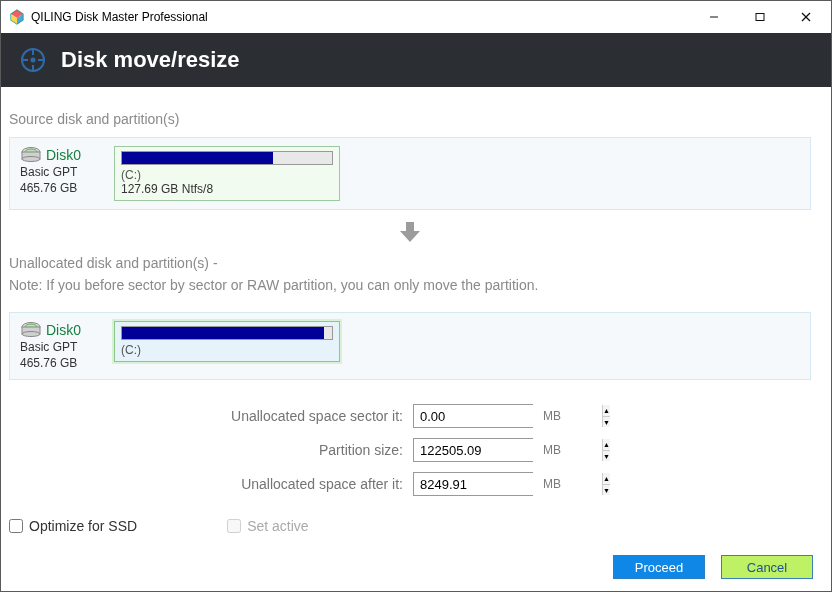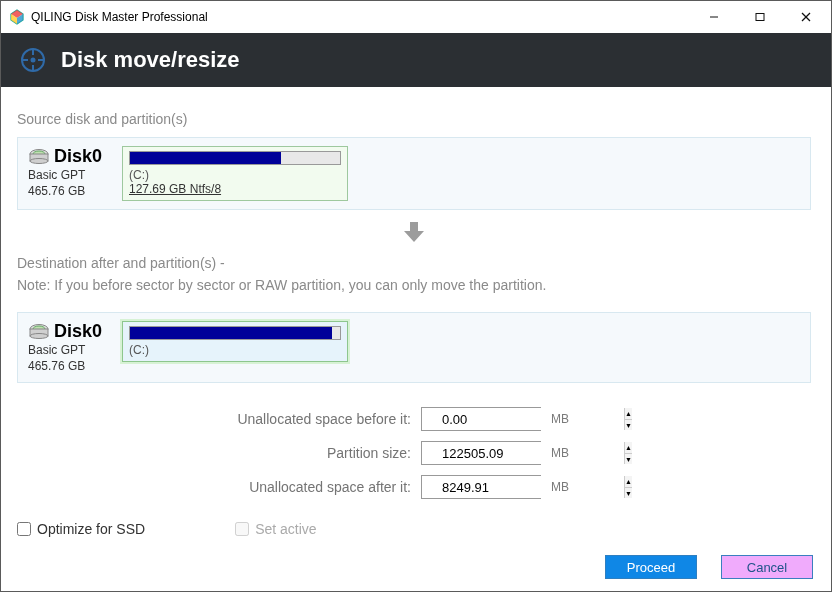--- a/index.html
+++ b/index.html
@@ -8,59 +8,59 @@
   .titlebar { height: 32px; display: flex; align-items: center; padding: 0 2px 0 8px; background: #fff; }
   .title-icon { width: 16px; height: 16px; margin-right: 6px; }
   .title-text { font-size: 12px; color: #000000; flex: 1; }
   .win-controls { display: flex; height: 100%; }
   .win-btn { width: 46px; height: 100%; display: flex; align-items: center; justify-content: center; background: none; border: none; font-family: inherit; cursor: pointer; }
   
   .header { background: #2b2f33; height: 54px; display: flex; align-items: center; padding: 0 18px; gap: 14px; }
   .header-icon { width: 28px; height: 28px; }
   .header-title { color: #fff; font-size: 22px; font-weight: 600; }
   
-  .content { padding: 14px 20px 10px 16px; }
+  .content { padding: 14px 20px 10px 8px; }
   .section-label { color: #8a8a8a; font-size: 14px; margin: 10px 0 10px 0; }
   .note-text { color: #8a8a8a; font-size: 14px; margin: 4px 0 16px 0; line-height: 1.5; }
   
   .disk-panel { background: #f5f9fc; border: 1px solid #d8e8f0; padding: 8px 10px; display: flex; gap: 8px; align-items: flex-start; }
   .disk-info { display: flex; flex-direction: column; width: 86px; }
   .disk-header { display: flex; align-items: center; gap: 4px; }
   .disk-icon { width: 22px; height: 18px; }
-  .disk-name { color: #000000; font-weight: bold; font-size: 18px; }
+  .disk-name { color: #15803d; font-weight: normal; font-size: 14px; }
   .disk-type, .disk-size { color: #333; font-size: 12px; line-height: 1.35; }
   
   .partition-box { border: 1px solid #9ec89e; background: #f2fbef; padding: 4px 6px; width: 226px; }
   .partition-box.dest { width: 226px; background: #e6f3fb; border: 1px solid #8dc68d; box-shadow: 0 0 0 2px rgba(160,230,140,0.35); }
   .part-bar { height: 14px; border: 1px solid #999; position: relative; background: #e8e8e8; margin-bottom: 3px; }
   .part-fill { position: absolute; top: 0; left: 0; bottom: 0; background: #000099; }
   .part-letter { color: #555; font-size: 12px; }
-  .part-desc { color: #333; font-size: 12px; text-decoration: underline; }
+  .part-desc { color: #333; font-size: 12px; }
   
   .arrow-sep { text-align: center; margin: 10px 0 8px 0; }
   
   .form-area { margin-top: 24px; }
   .form-row { display: flex; align-items: center; justify-content: flex-start; margin-bottom: 10px; gap: 10px; }
   .form-label { width: 394px; text-align: right; color: #747474; font-size: 14px; }
   .spin-wrap { display: flex; align-items: stretch; border: 1px solid #999; background: #fff; width: 120px; height: 24px; }
-  .spin-input { flex: 1; border: none; padding: 0 6px; font-size: 13px; font-family: inherit; outline: none; margin-left: 14px; }
+  .spin-input { flex: 1; border: none; padding: 0 6px; font-size: 13px; font-family: inherit; outline: none; }
   .spin-btns { width: 18px; display: flex; flex-direction: column; border-left: 1px solid #ccc; }
   .spin-btn { flex: 1; border: none; background: #f4f4f4; font-size: 7px; line-height: 1; cursor: pointer; padding: 0; display:flex;align-items:center;justify-content:center; }
   .spin-btn + .spin-btn { border-top: 1px solid #ccc; }
   .unit { color: #7a7a7a; font-size: 12px; }
   
   .options-row { display: flex; gap: 90px; margin-top: 22px; align-items: center; }
   .chk { display: flex; align-items: center; gap: 6px; font-size: 14px; color: #333; }
   .chk input { width: 14px; height: 14px; }
   .chk.disabled { color: #aaa; }
   
-  .footer { position: absolute; bottom: 12px; right: 18px; display: flex; gap: 24px; }
+  .footer { position: absolute; bottom: 12px; right: 18px; display: flex; gap: 16px; }
   .btn { min-width: 92px; height: 24px; border: 1px solid #2e7fc1; font-size: 13px; cursor: pointer; font-family: inherit; }
   .btn-primary { background: #0f87e6; color: #fff; }
-  .btn-secondary { background: #f0abfc; color: #20548a; border: 1px solid #3a7fbf; }
+  .btn-secondary { background: #bef264; color: #20548a; border: 1px solid #3a7fbf; }
 </style>
 </head>
 <body>
 
 <div class="titlebar">
   <svg class="title-icon" viewBox="0 0 16 16">
     <path d="M8 1 L14 5 L14 11 L8 15 L2 11 L2 5 Z" fill="none" stroke="#2a9" stroke-width="1.3"></path>
     <path d="M8 1 L14 5 L8 9 L2 5 Z" fill="#e44" opacity="0.85"></path>
     <path d="M8 9 L14 5 L14 11 L8 15 Z" fill="#39c" opacity="0.85"></path>
     <path d="M2 5 L8 9 L8 15 L2 11 Z" fill="#fc3" opacity="0.85"></path>
@@ -123,21 +123,21 @@
       <div class="part-desc">127.69 GB Ntfs/8</div>
     </div>
   </div>
 
   <div class="arrow-sep">
     <svg width="26" height="24" viewBox="0 0 26 24">
       <path d="M9 2 H17 V11 H23 L13 22 L3 11 H9 Z" fill="#9c9c9c"></path>
     </svg>
   </div>
 
-  <div class="section-label" style="margin-top:2px;margin-bottom:2px">Destination after and partition(s) -</div>
+  <div class="section-label" style="margin-top:2px;margin-bottom:2px">Unallocated disk and partition(s) -</div>
   <div class="note-text">Note: If you before sector by sector or RAW partition, you can only move the partition.</div>
   <div class="disk-panel">
     <div class="disk-info">
       <div class="disk-header">
         <svg class="disk-icon" viewBox="0 0 22 18">
           <ellipse cx="11" cy="6" rx="9" ry="4.5" fill="#ddd" stroke="#888"></ellipse>
           <ellipse cx="11" cy="6" rx="6" ry="3" fill="#bfe0b0" stroke="#6a6"></ellipse>
           <rect x="2" y="6" width="18" height="7" fill="#d0d0d0" stroke="#888"></rect>
           <ellipse cx="11" cy="13" rx="9" ry="2.5" fill="#cfcfcf" stroke="#888"></ellipse>
         </svg>
@@ -149,21 +149,21 @@
     <div class="partition-box dest">
       <div class="part-bar">
         <div class="part-fill" style="width:96%"></div>
       </div>
       <div class="part-letter">(C:)</div>
     </div>
   </div>
 
   <div class="form-area">
     <div class="form-row">
-      <div class="form-label">Unallocated space before it:</div>
+      <div class="form-label">Unallocated space sector it:</div>
       <div class="spin-wrap">
         <input class="spin-input" value="0.00" style="">
         <div class="spin-btns">
           <button class="spin-btn">▲</button>
           <button class="spin-btn">▼</button>
         </div>
       </div>
       <div class="unit">MB</div>
     </div>
     <div class="form-row">

